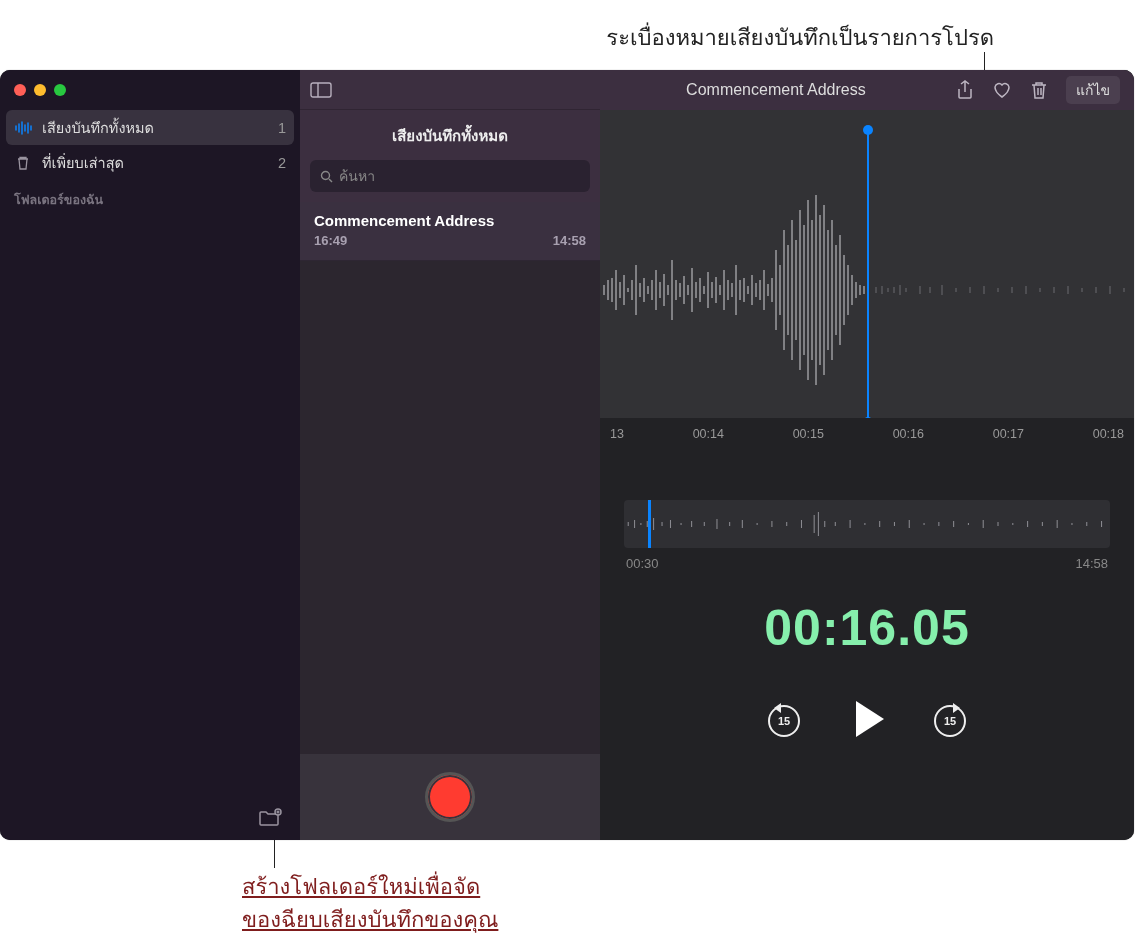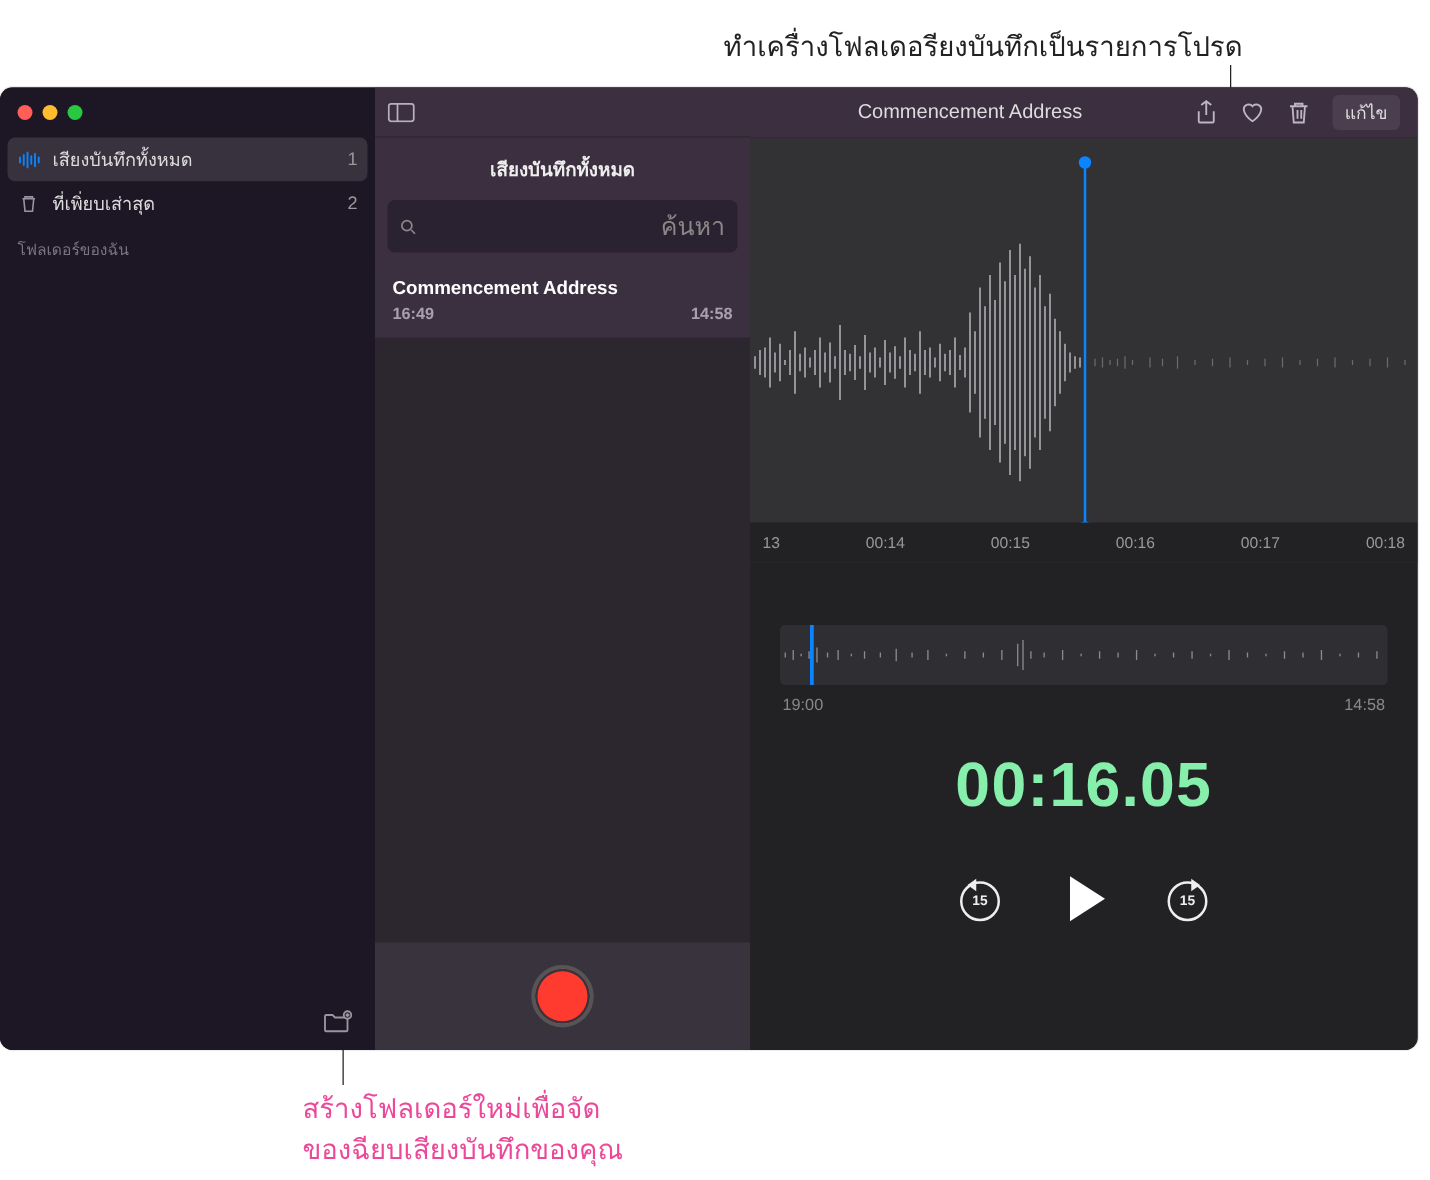--- a/index.html
+++ b/index.html
@@ -25,22 +25,23 @@
     left: 984px;
     width: 1px;
     height: 30px;
     background: #222;
   }
   .callout-bottom {
     position: absolute;
     top: 870px;
     left: 242px;
     font-size: 22px;
-    color: #ec4899;
+    color: #7f1d1d;
     line-height: 1.5;
+    text-decoration: underline;
   }
   .callout-bottom-line {
     position: absolute;
     top: 832px;
     left: 274px;
     width: 1px;
     height: 36px;
     background: #222;
   }
   .window {
@@ -89,21 +90,21 @@
     padding: 6px 8px;
   }
   .sidebar-item .count {
     margin-left: auto;
     color: #999;
   }
   .sidebar-section-label {
     padding: 10px 14px 4px;
     font-size: 12.5px;
     color: #7a7480;
-    font-weight: 400;
+    font-weight: 700;
   }
   .sidebar-icon { width: 18px; height: 18px; display: flex; align-items: center; justify-content: center; }
   .new-folder-btn {
     position: absolute;
     bottom: 12px;
     right: 18px;
     color: #9a94a0;
     cursor: pointer;
   }
   
@@ -136,22 +137,21 @@
     background: #3c2f40;
   }
   .search {
     background: #2a2230;
     border-radius: 6px;
     padding: 5px 10px;
     display: flex;
     align-items: center;
     gap: 6px;
     color: #888;
-    font-size: 20px;
-    justify-content: space-between;
+    font-size: 14px;
   }
   .recording-item {
     padding: 10px 14px 12px;
     background: #3a3040;
     border-bottom: 1px solid rgba(0,0,0,0.2);
   }
   .recording-title { color: #fff; font-size: 15px; font-weight: 600; }
   .recording-meta {
     display: flex;
     justify-content: space-between;
@@ -344,21 +344,21 @@
     width: 0; height: 0;
     border-left: 7px solid #eee;
     border-top: 5px solid transparent;
     border-bottom: 5px solid transparent;
   }
   svg { display: block; }
 </style>
 </head>
 <body>
 
-<div class="callout-top">ทำเครื่างโฟลเดอรียงบันทึกเป็นรายการโปรด</div>
+<div class="callout-top">ระเบื่องหมายเสียงบันทึกเป็นรายการโปรด</div>
 <div class="callout-top-line"></div>
 
 <div class="callout-bottom">
   <div>สร้างโฟลเดอร์ใหม่เพื่อจัด</div>
   <div>ของฉียบเสียงบันทึกของคุณ</div>
 </div>
 <div class="callout-bottom-line"></div>
 
 <div class="window">
 
@@ -616,21 +616,21 @@
             <line x1="396" y1="22" x2="396" y2="26"></line>
             <line x1="410" y1="20" x2="410" y2="28"></line>
             <line x1="424" y1="23" x2="424" y2="25"></line>
             <line x1="438" y1="22" x2="438" y2="26"></line>
             <line x1="452" y1="21" x2="452" y2="27"></line>
         </g>
       </svg>
       <div class="mini-playhead"></div>
     </div>
     <div class="mini-time">
-      <span>19:00</span>
+      <span>00:30</span>
       <span>14:58</span>
     </div>
 
     <div class="big-time">00:16.05</div>
 
     <div class="controls">
       <div class="ctrl-btn">
         <div class="skip-circle back">15</div>
       </div>
       <div class="ctrl-btn">

